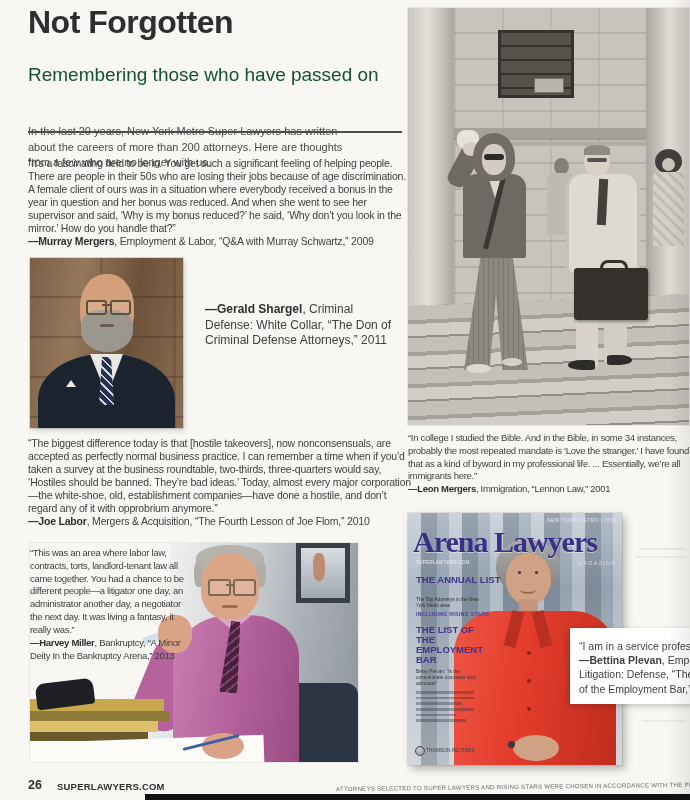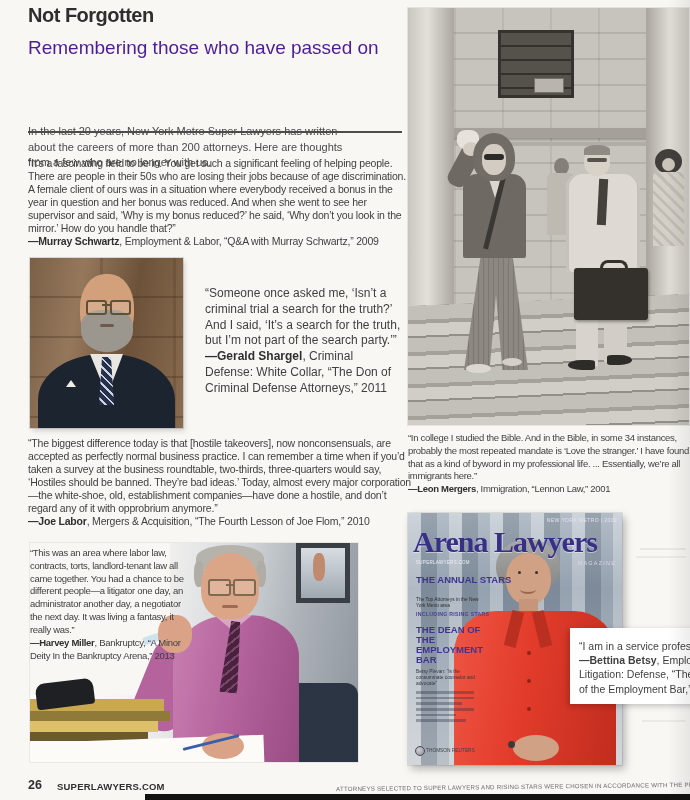--- a/index.html
+++ b/index.html
@@ -1,22 +1,22 @@
 <!DOCTYPE html>
 <html><head>
 <meta charset="utf-8">
 <style>
   html,body{margin:0;padding:0;background:#e9e7e4;}
   #page{position:relative;width:690px;height:800px;background:#f8f7f4;overflow:hidden;
         font-family:"Liberation Sans",sans-serif;color:#3d3d3d;}
   .abs{position:absolute;}
 
   
-  .title{left:28px;top:4px;font-size:20px;font-weight:bold;color:#2e2e2e;letter-spacing:-0.5px;}
-  .subtitle{left:28px;top:37px;font-size:19px;color:#4c1d95;}
+  .title{left:28px;top:4px;font-size:32px;font-weight:bold;color:#2e2e2e;letter-spacing:-0.5px;}
+  .subtitle{left:28px;top:64px;font-size:19px;color:#14532d;}
   .intro{left:28px;top:80px;width:336px;font-size:11px;line-height:1.42;color:#4a4a4a;margin-top:44px;}
   .rule{left:28px;top:131px;width:374px;height:2px;background:#4c4c4c;}
 
   
   .q{line-height:1.24;color:#3f3f3f;}
   .q strong{color:#2f2f2f;}
   .q-schwartz{left:28px;top:157px;width:382px;font-size:10.5px;letter-spacing:-0.2px;}
   .q-shargel{left:205px;top:286px;width:198px;font-size:12px;line-height:1.32;}
   .q-flom{left:28px;top:437px;width:384px;font-size:10.5px;letter-spacing:-0.2px;}
   .q-miller{left:30px;top:547px;width:154px;font-size:9.5px;letter-spacing:-0.3px;line-height:1.35;z-index:5;}
@@ -185,39 +185,39 @@
 
 <div id="page">
 
   <div class="abs title">Not Forgotten</div>
   <div class="abs subtitle">Remembering those who have passed on</div>
   <div class="abs intro">In the last 20 years, New York Metro Super Lawyers has written about the careers of more than 200 attorneys. Here are thoughts from a few who are no longer with us.</div>
   <div class="abs rule"></div>
 
   <div class="abs q q-schwartz">
     <span>“It’s a fascinating field to be in. You get such a significant feeling of helping people. There are people in their 50s who are losing their jobs because of age discrimination. A female client of ours was in a situation where everybody received a bonus in the year in question and her bonus was reduced. And when she went to see her supervisor and said, ‘Why is my bonus reduced?’ he said, ‘Why don’t you look in the mirror.’ How do you handle that?”</span><br>
-    <strong>—Murray Schwartz</strong><span>, Employment &amp; Labor, “Q&amp;A with Murray Schwartz,” 2009</span>
+    <strong>—Murray Mergers</strong><span>, Employment &amp; Labor, “Q&amp;A with Murray Schwartz,” 2009</span>
   </div>
 
   <div class="abs ph-shargel">
     <div class="abs panels"></div>
     <div class="abs sh-suit"></div>
     <div class="abs sh-shirt"></div>
     <div class="abs sh-tie"></div>
     <div class="abs sh-pocket"></div>
     <div class="abs sh-head"></div>
     <div class="abs sh-beard"></div>
     <div class="abs sh-mouth"></div>
     <div class="abs sh-glassL"></div>
     <div class="abs sh-glassR"></div>
     <div class="abs sh-bridge"></div>
   </div>
 
   <div class="abs q q-shargel">
-    <span>“Someone once asked me, ‘Isn’t a criminal trial a search for the truth?’ And I said, ‘It’s a search for the truth, but I’m not part of the search party.’”</span><br>
+    <br>
     <strong>—Gerald Shargel</strong><span>, Criminal Defense: White Collar, “The Don of Criminal Defense Attorneys,” 2011</span>
   </div>
 
   <div class="abs q q-flom">
     <span>“The biggest difference today is that [hostile takeovers], now nonconsensuals, are accepted as perfectly normal business practice. I can remember a time when if you’d taken a survey at the business roundtable, two-thirds, three-quarters would say, ‘Hostiles should be banned. They’re bad ideas.’ Today, almost every major corporation—the white-shoe, old, establishment companies—have done a hostile, and don’t regard any of it with opprobrium anymore.”</span><br>
     <strong>—Joe Labor</strong><span>, Mergers &amp; Acquisition, “The Fourth Lesson of Joe Flom,” 2010</span>
   </div>
 
   <div class="abs ph-miller">
     <div class="abs pm-white"></div>
@@ -310,40 +310,40 @@
     <div class="abs cv-lapelR"></div>
     <div class="abs cv-btn1"></div>
     <div class="abs cv-btn2"></div>
     <div class="abs cv-btn3"></div>
     <div class="abs cv-hands"></div>
     <div class="abs cv-watch"></div>
     <div class="abs cv-logo">Arena Lawyers</div>
     <div class="abs cv-issue">NEW YORK METRO | 2009</div>
     <div class="abs cv-site">SUPERLAWYERS.COM</div>
     <div class="abs cv-mag">MAGAZINE</div>
-    <div class="abs cv-h1">THE ANNUAL STARS</div>
+    <div class="abs cv-h1">THE ANNUAL LIST</div>
     <div class="abs cv-sub1">The Top Attorneys in the New York Metro area</div>
     <div class="abs cv-inc">INCLUDING RISING STARS</div>
-    <div class="abs cv-h2">THE DEAN OF THE EMPLOYMENT BAR</div>
+    <div class="abs cv-h2">THE LIST OF THE EMPLOYMENT BAR</div>
     <div class="abs cv-sub2">Betsy Plevan: “Is the consummate counselor and advocate”</div>
     <div class="abs cv-bars">
       <div></div>
         <div></div>
         <div style="width:46px"></div>
         <div></div>
         <div style="width:40px"></div>
         <div style="width:50px"></div>
     </div>
     <div class="abs cv-globe"></div>
     <div class="abs cv-thomson-t">THOMSON REUTERS</div>
   </div>
 
   <div class="abs plevan-box">
     <div class="pl-line">“I am in a service profession</div>
-    <div class="pl-line"><strong>—Bettina Betsy</strong><span>, Employm</span></div>
+    <div class="pl-line"><strong>—Bettina Plevan</strong><span>, Employm</span></div>
     <div class="pl-line">Litigation: Defense, “The D</div>
     <div class="pl-line">of the Employment Bar,” 20</div>
   </div>
 
   <div class="abs ghost1"></div>
   <div class="abs ghost2"></div>
   <div class="abs ghost3"></div>
 
   <div class="abs f-num">26</div>
   <div class="abs f-site">SUPERLAWYERS.COM</div>

